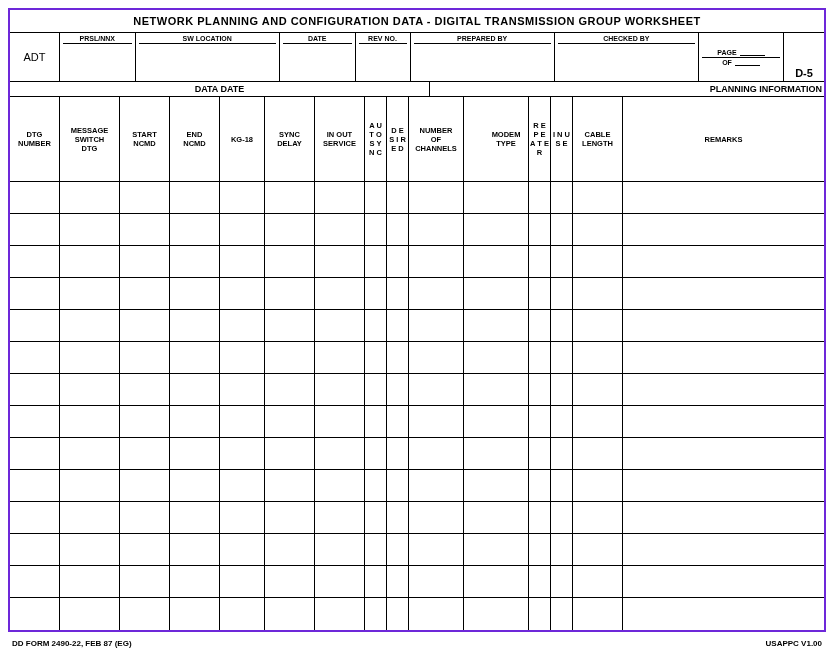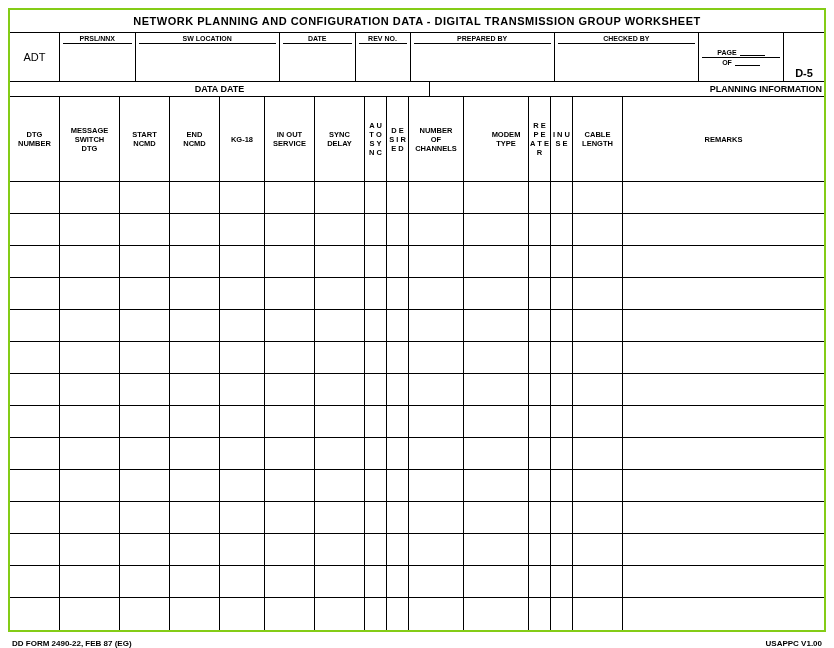--- a/index.html
+++ b/index.html
@@ -5,21 +5,21 @@
     * { margin: 0; padding: 0; box-sizing: border-box; }
     body {
       background: #fff;
       font-family: Arial, Helvetica, sans-serif;
       font-size: 9px;
       width: 834px;
       min-height: 648px;
       padding: 8px;
     }
     .outer-wrapper {
-      border: 2px solid #84cc16;
+      border: 2px solid #6d28d9;
       width: 818px;
       margin: 0 auto;
     }
     .title-row {
       text-align: center;
       font-weight: bold;
       font-size: 11px;
       padding: 5px 2px;
       border-bottom: 1px solid #000;
       letter-spacing: 0.5px;
@@ -184,25 +184,25 @@
     </div>
     <div class="col-header c-start">
       <span>START<br>NCMD</span>
     </div>
     <div class="col-header c-end">
       <span>END<br>NCMD</span>
     </div>
     <div class="col-header c-kg18">
       <span>KG-18</span>
     </div>
+    <div class="col-header c-sync">
+      <span>SYNC<br>DELAY</span>
+    </div>
     <div class="col-header c-inout">
       <span class="vertical">IN OUT SERVICE</span>
-    </div>
-    <div class="col-header c-sync">
-      <span>SYNC<br>DELAY</span>
     </div>
     <div class="col-header c-auto">
       <span class="vertical">A U T O S Y N C</span>
     </div>
     <div class="col-header c-desired">
       <span class="vertical">D E S I R E D</span>
     </div>
     <div class="col-header c-numch">
       <span>NUMBER<br>OF<br>CHANNELS</span>
     </div>

